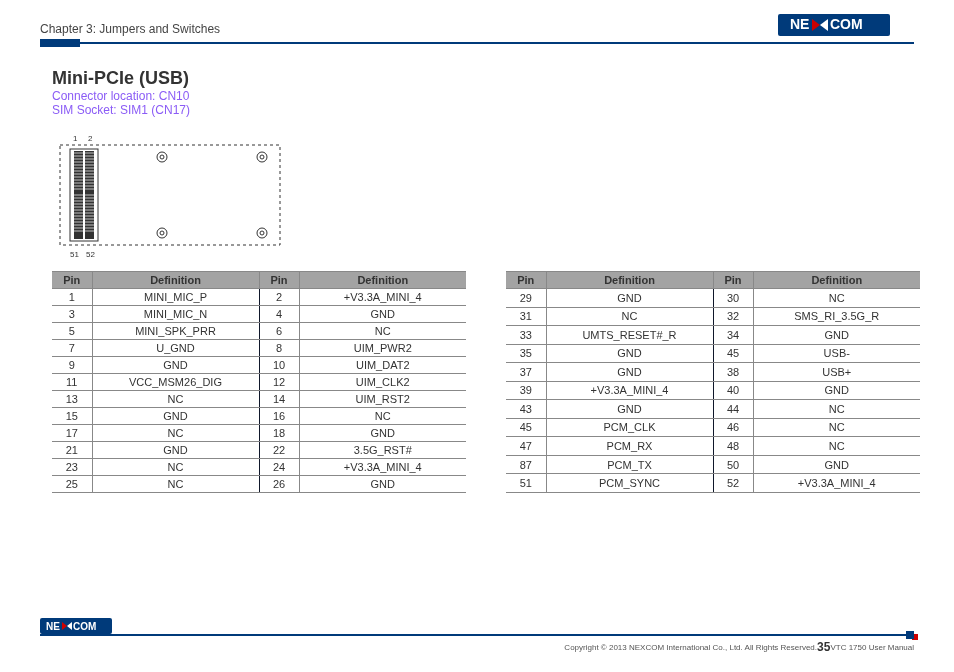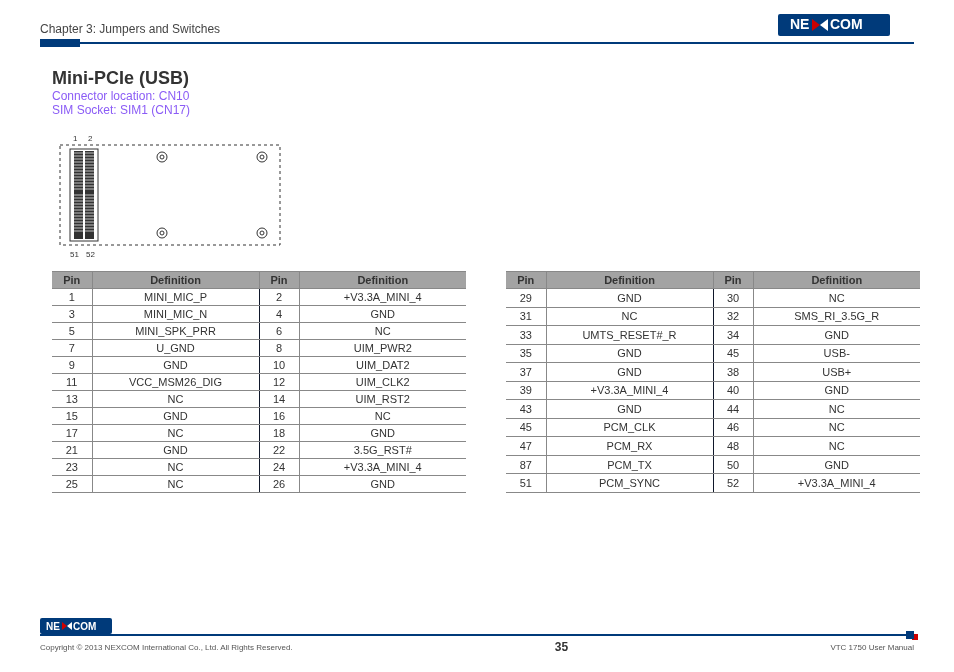--- a/index.html
+++ b/index.html
@@ -124,21 +124,21 @@
   }
   .footer-rule::before {
     content:"";
     position:absolute;
     right:-4px; top:0px;
     width:6px; height:6px;
     background:#c00;
   }
   .footer-row {
     display:flex;
-    justify-content: space-between;
+    justify-content: flex-end;
     align-items: center;
     font-size: 8px;
     color:#555;
   }
   .footer-logo {
     width: 72px;
     height: 16px;
     background: #003a7a;
     display:flex;
     align-items:center;

